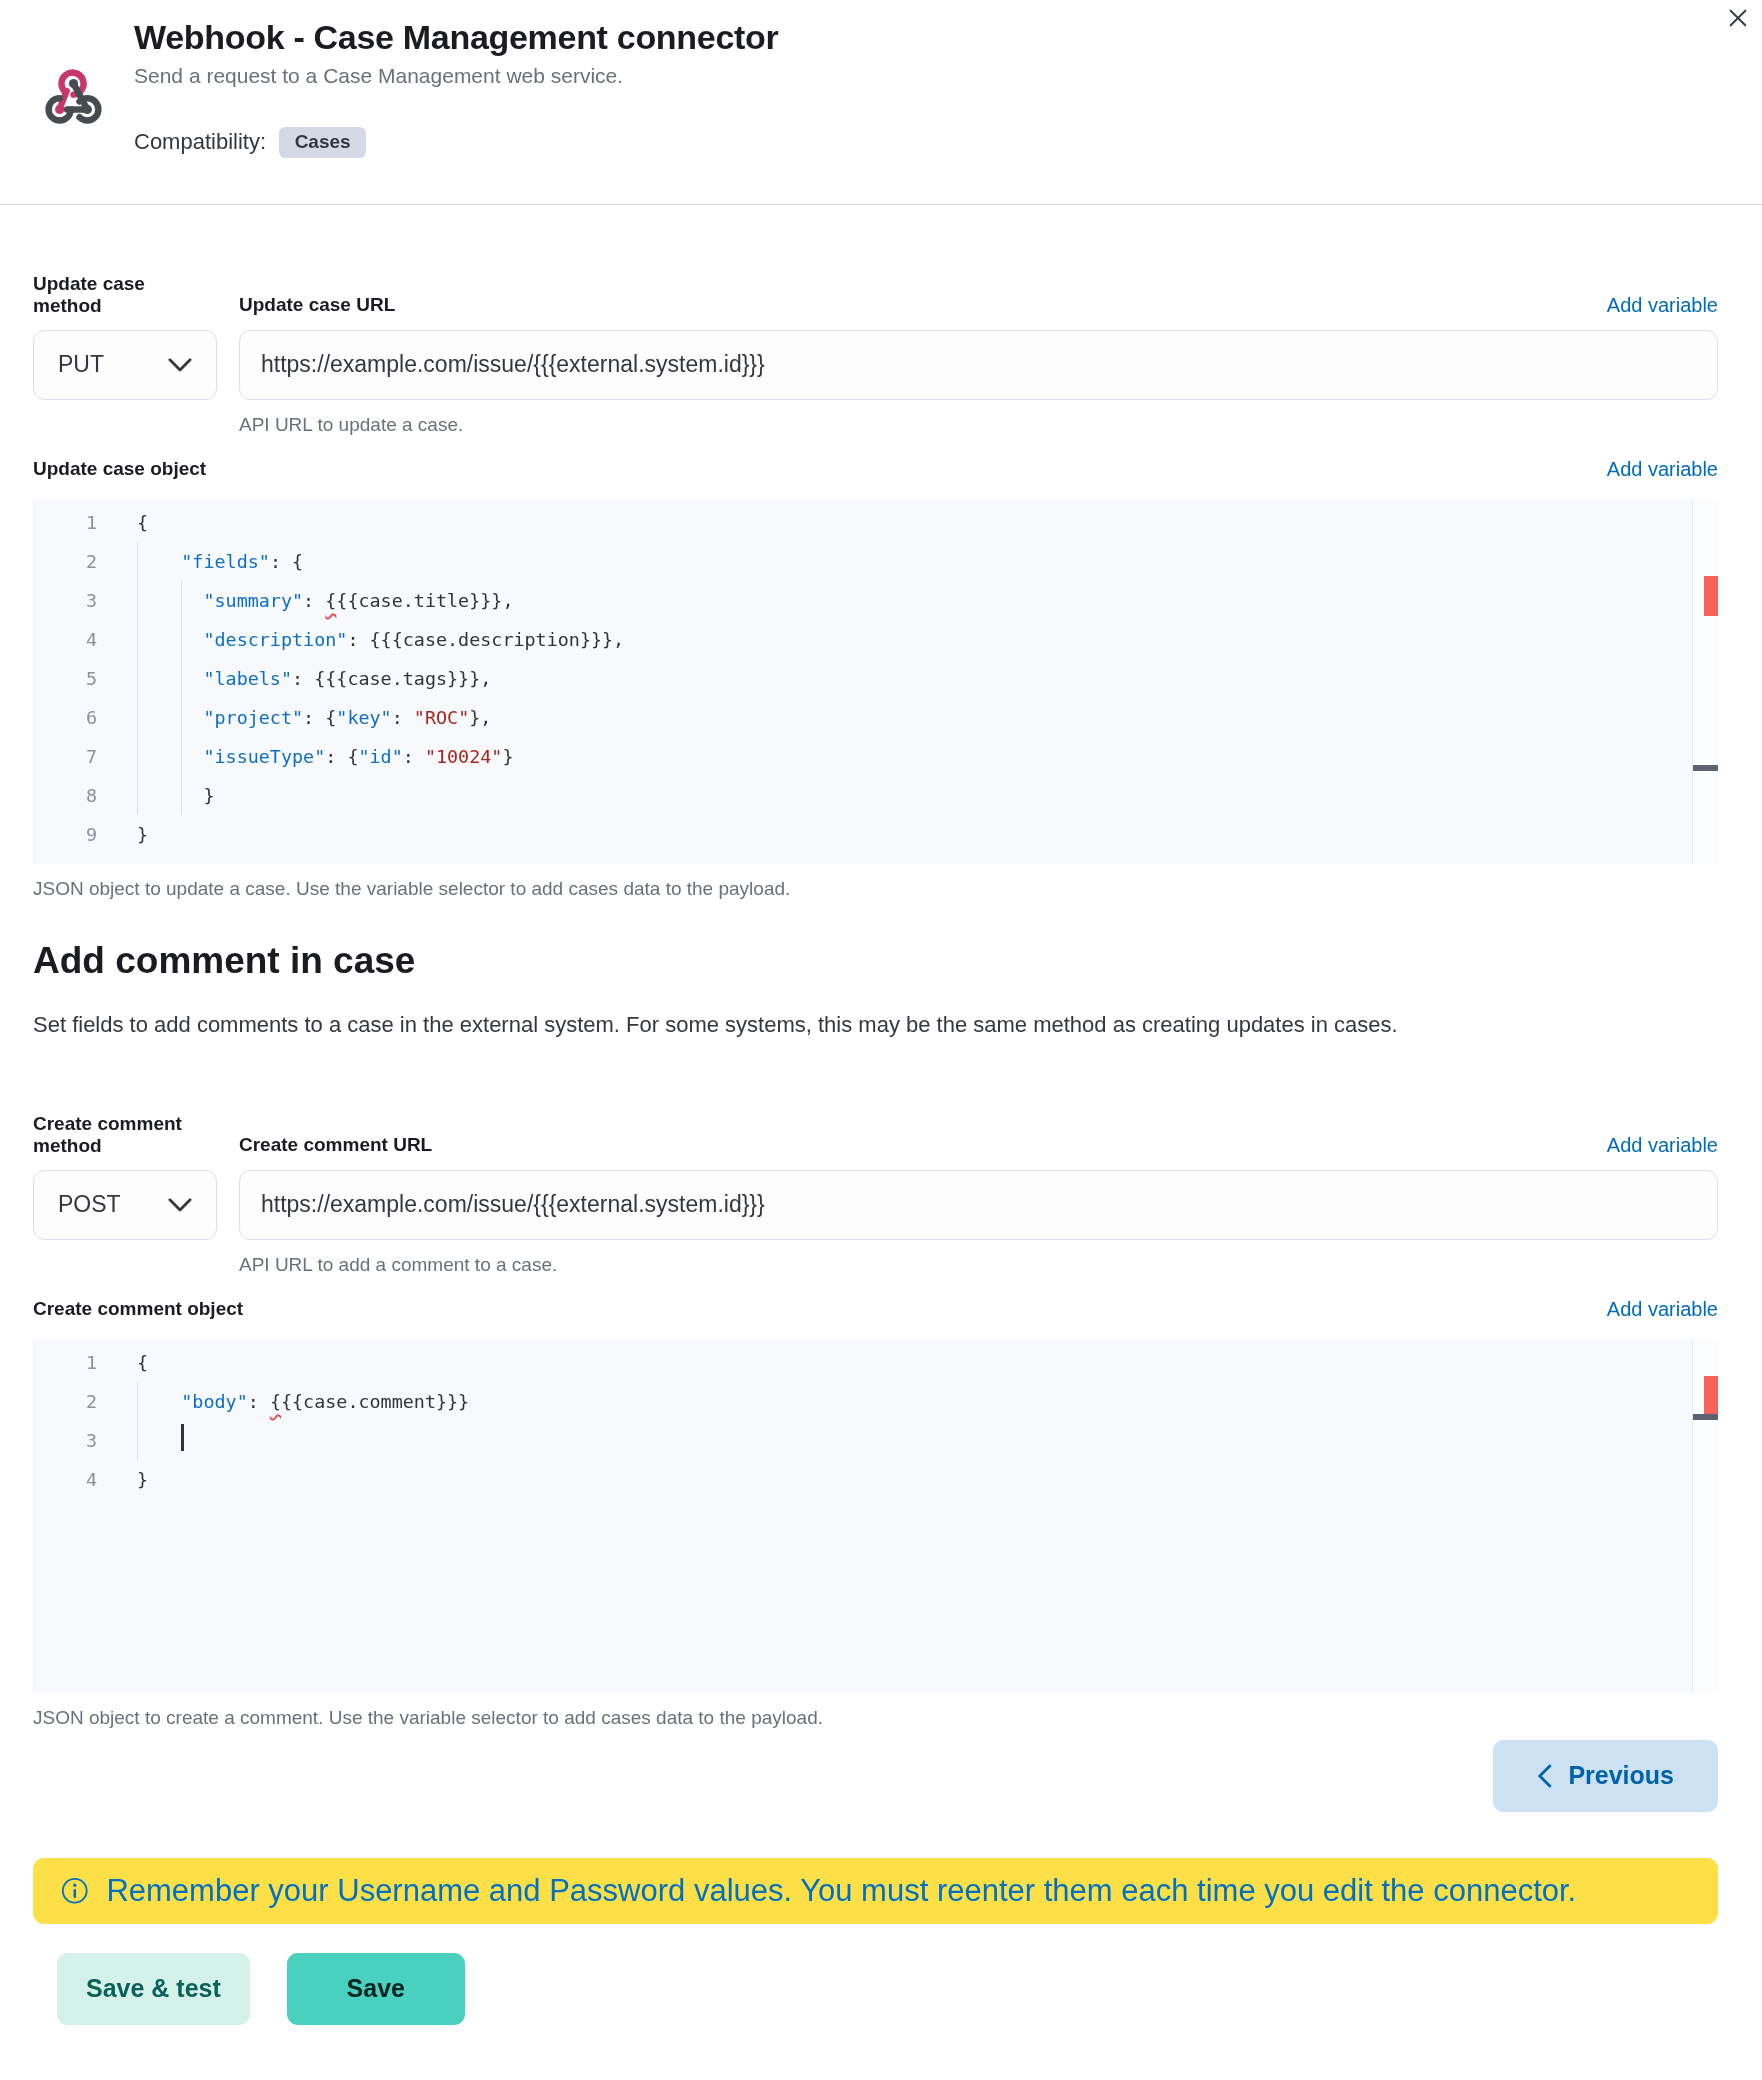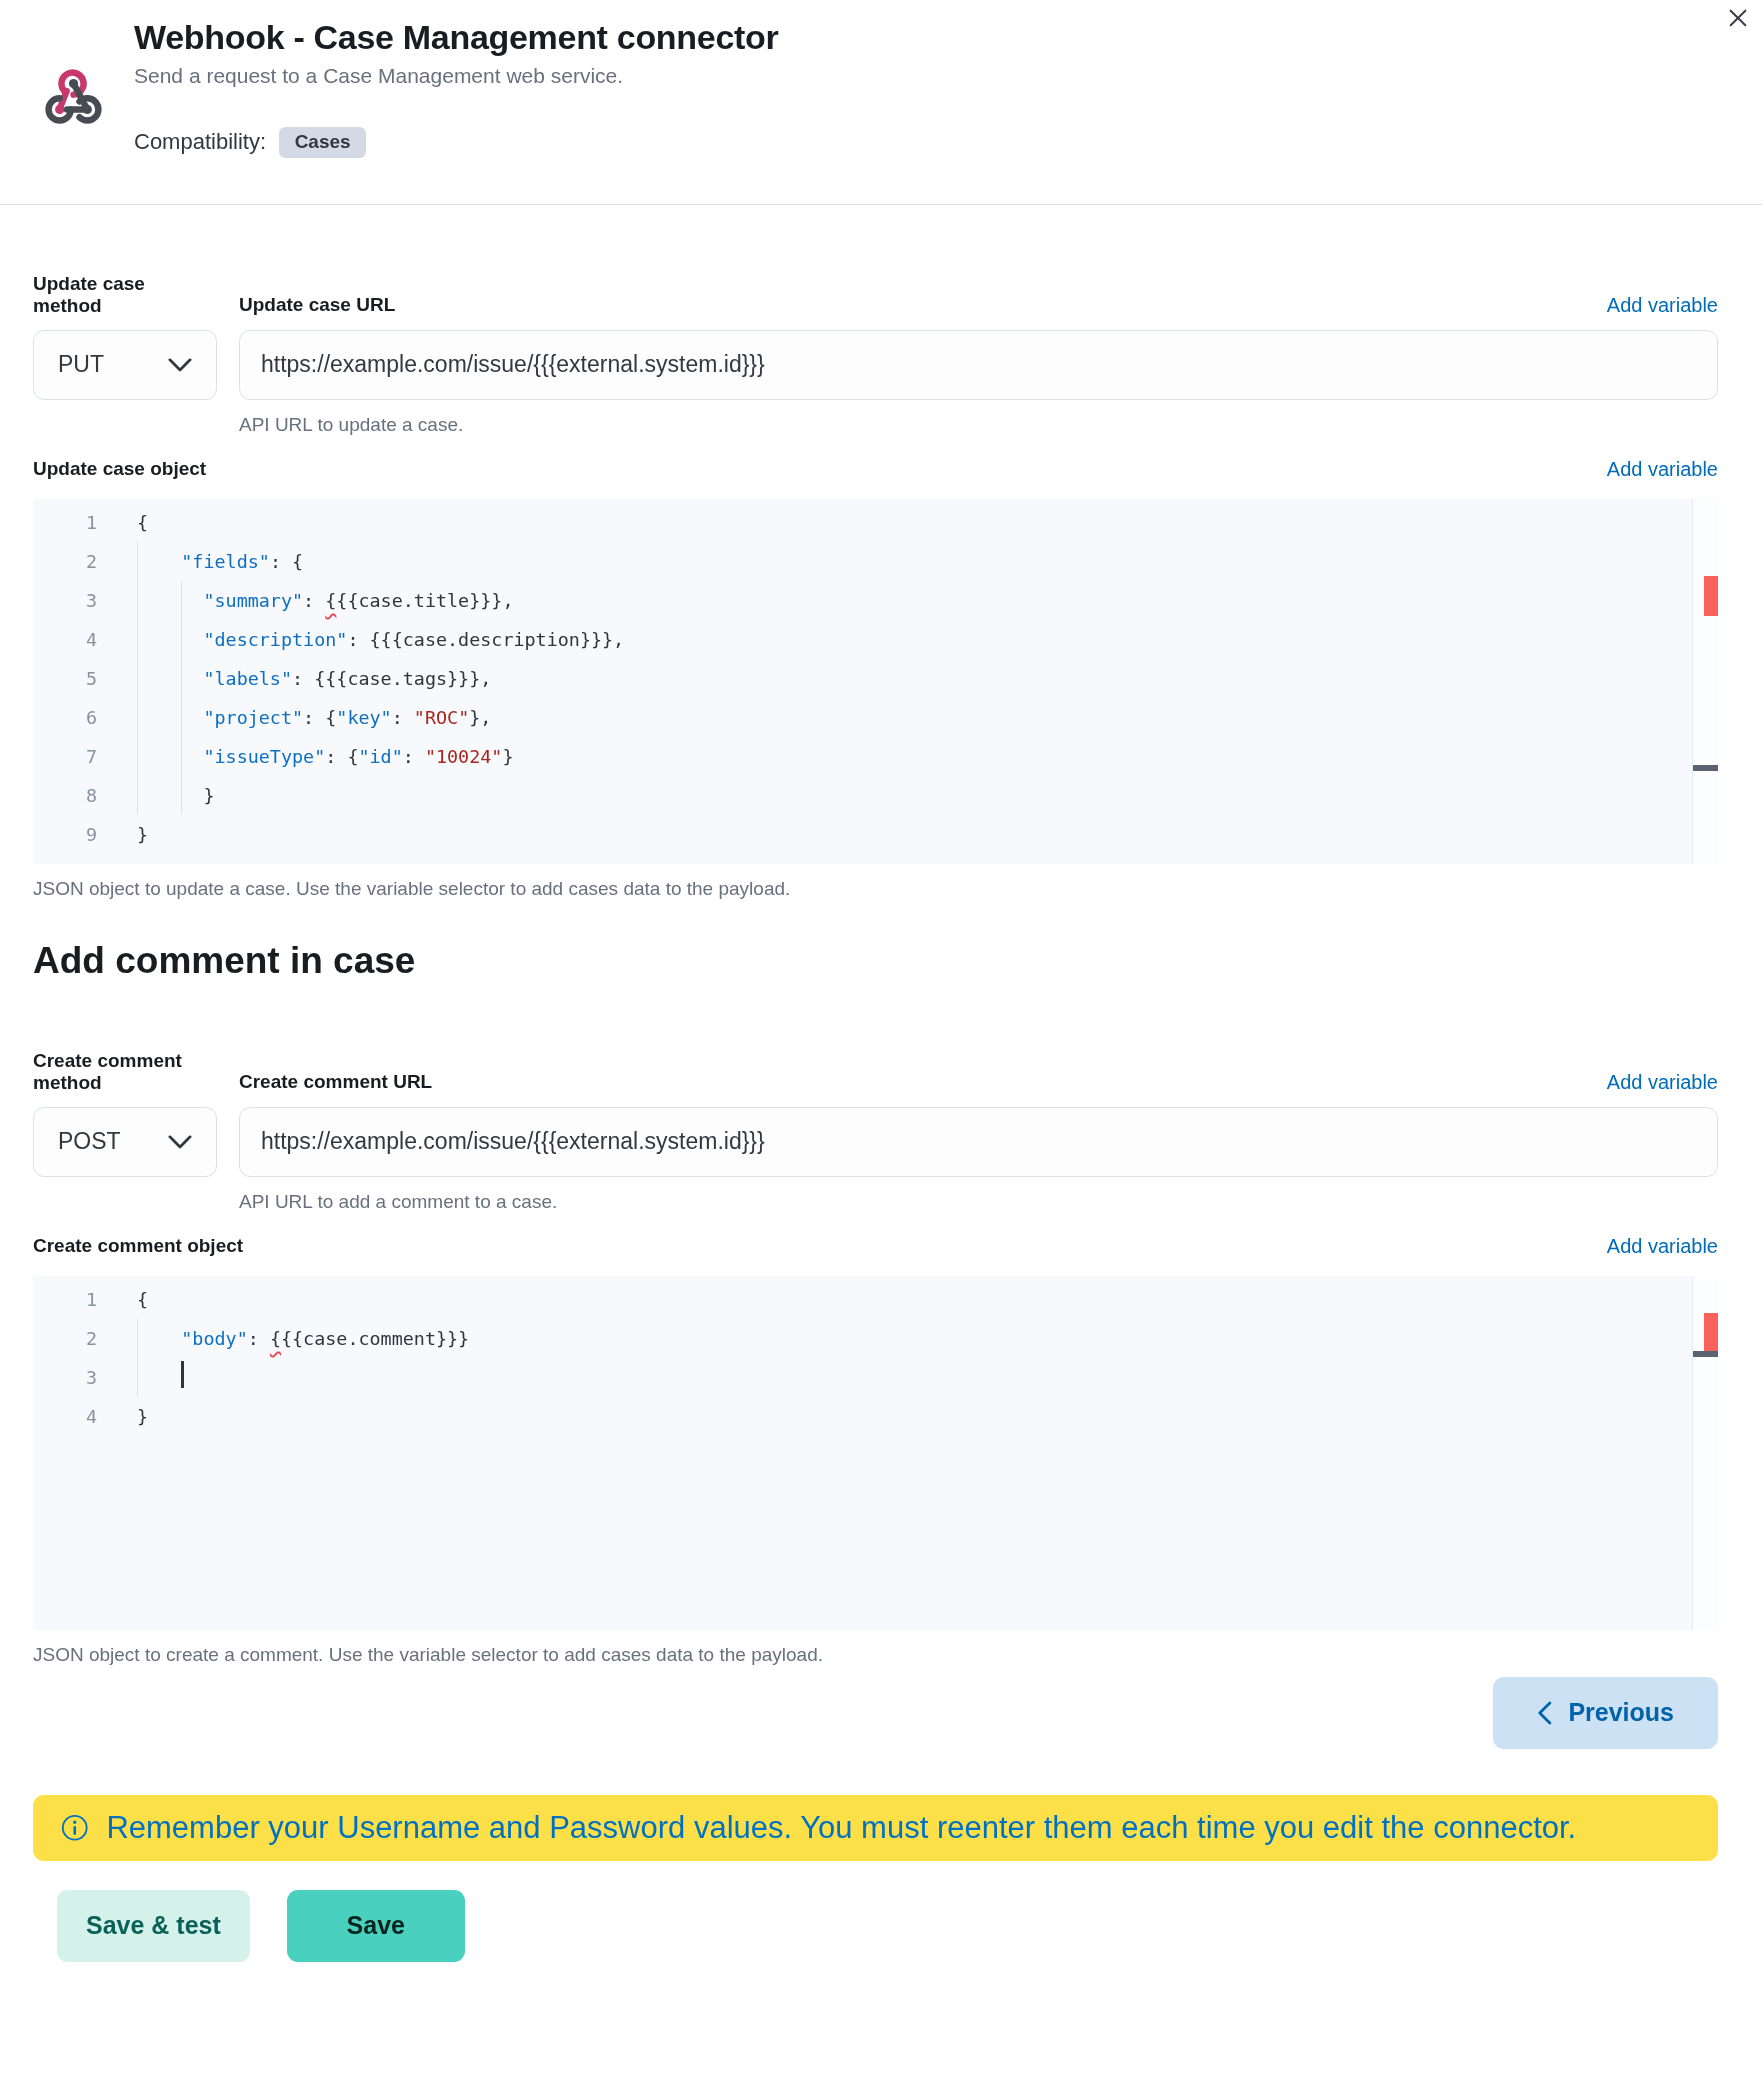--- a/index.html
+++ b/index.html
@@ -204,20 +204,21 @@
           </div>
         </div>
       <div class="ruler">
         <i class="rmark"></i>
         <i class="rthumb"></i>
       </div>
     </div>
     <div class="help">JSON object to update a case. Use the variable selector to add cases data to the payload.</div>
 
     <h2>Add comment in case</h2>
+    <p class="desc">Set fields to add comments to a case in the external system. For some systems, this may be the same method as creating updates in cases.</p>
 
     <div class="frow labels">
       <div class="mcol flabel">Create comment method</div>
       <div class="ucol lrow">
         <span class="flabel">Create comment URL</span>
         <a class="addvar">Add variable</a>
       </div>
     </div>
     <div class="frow ctrls">
       <div class="mcol">

